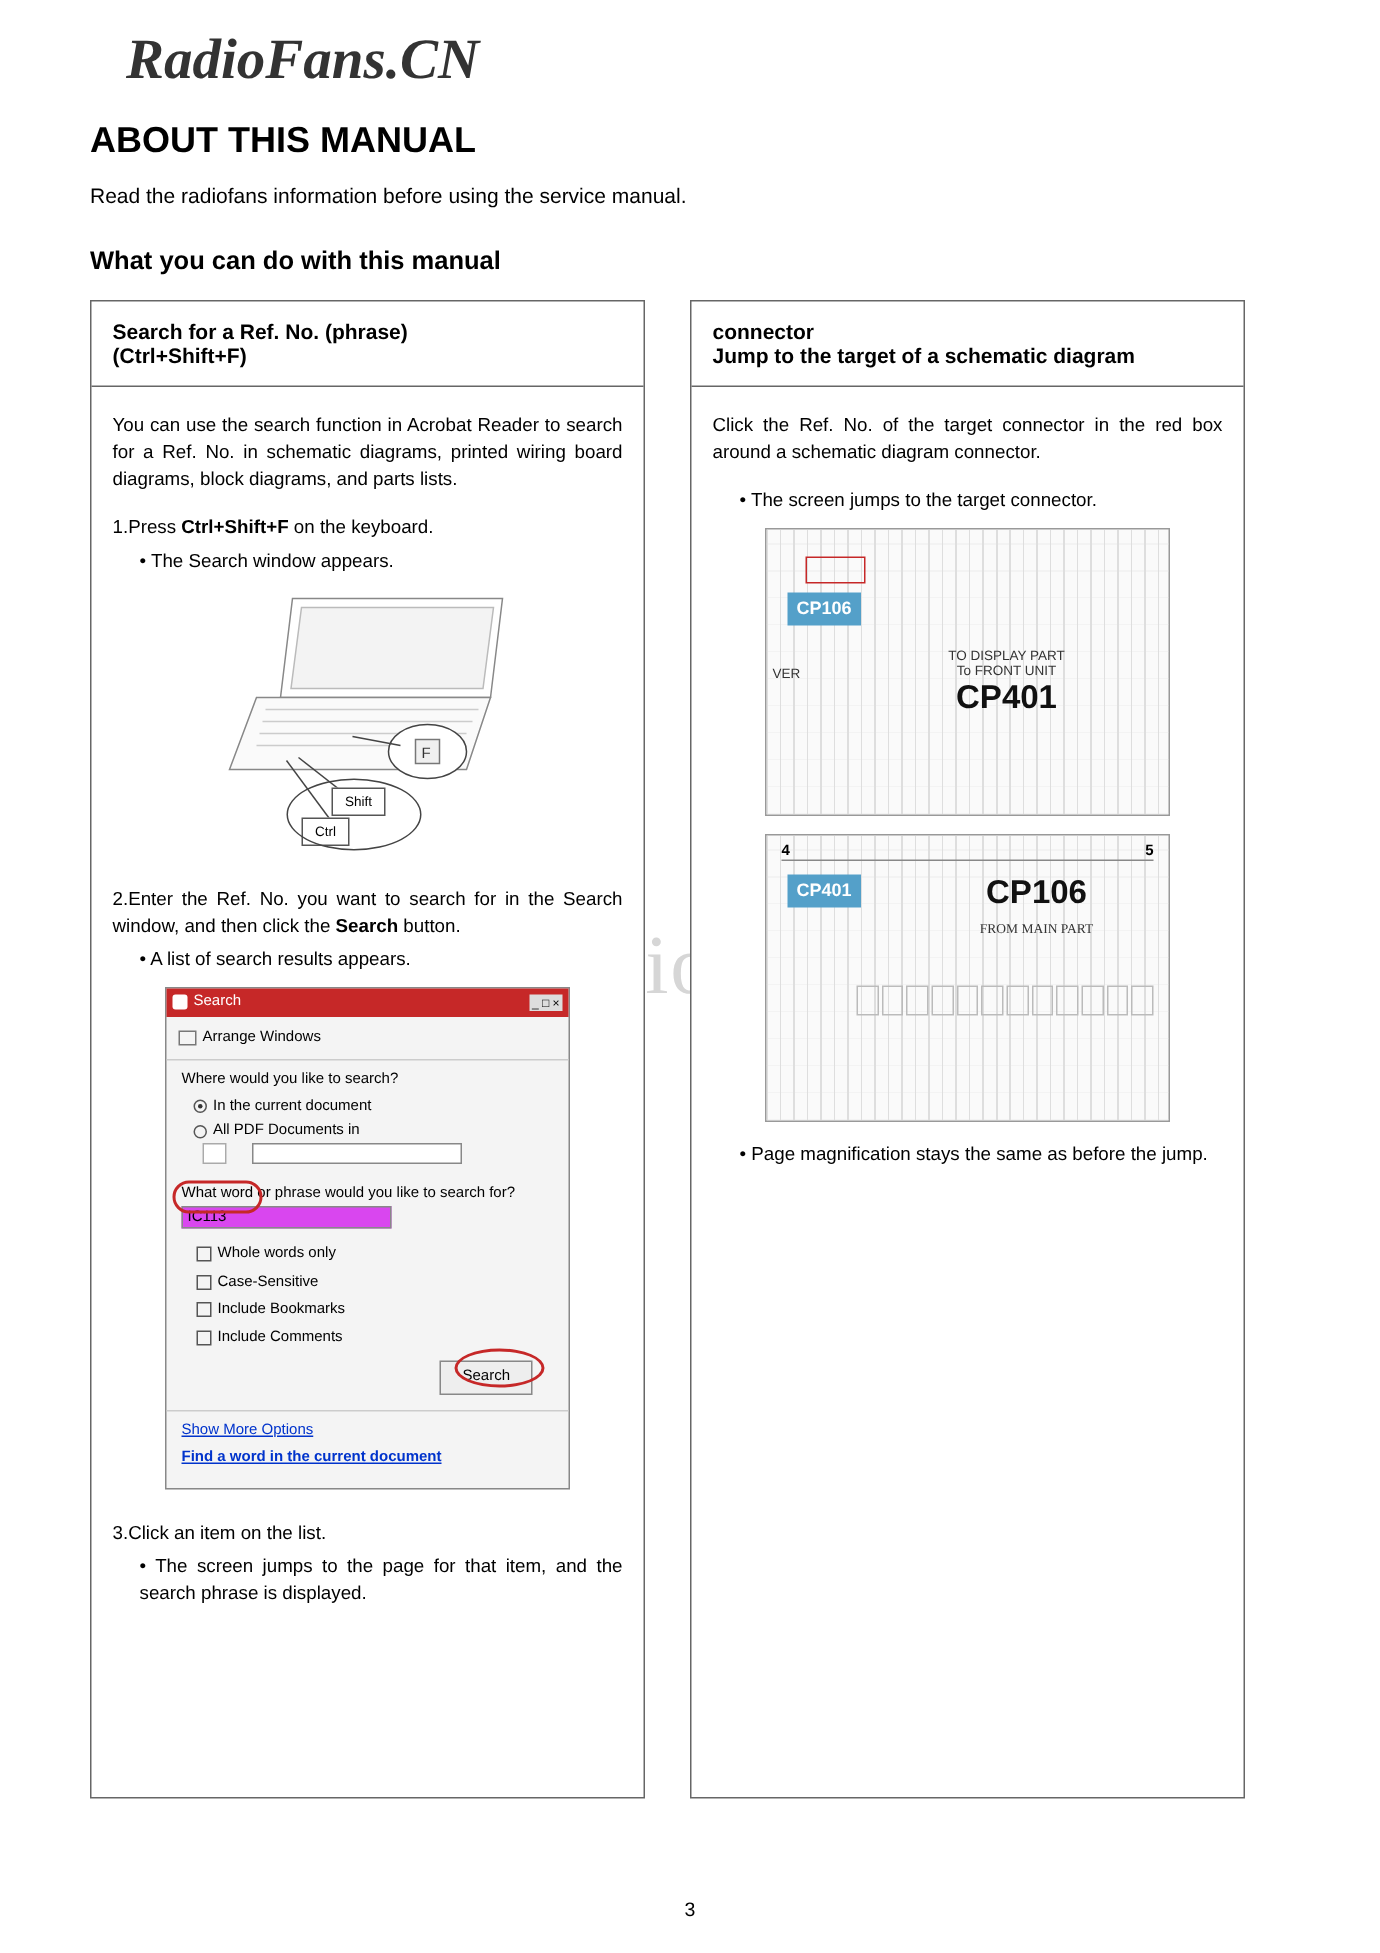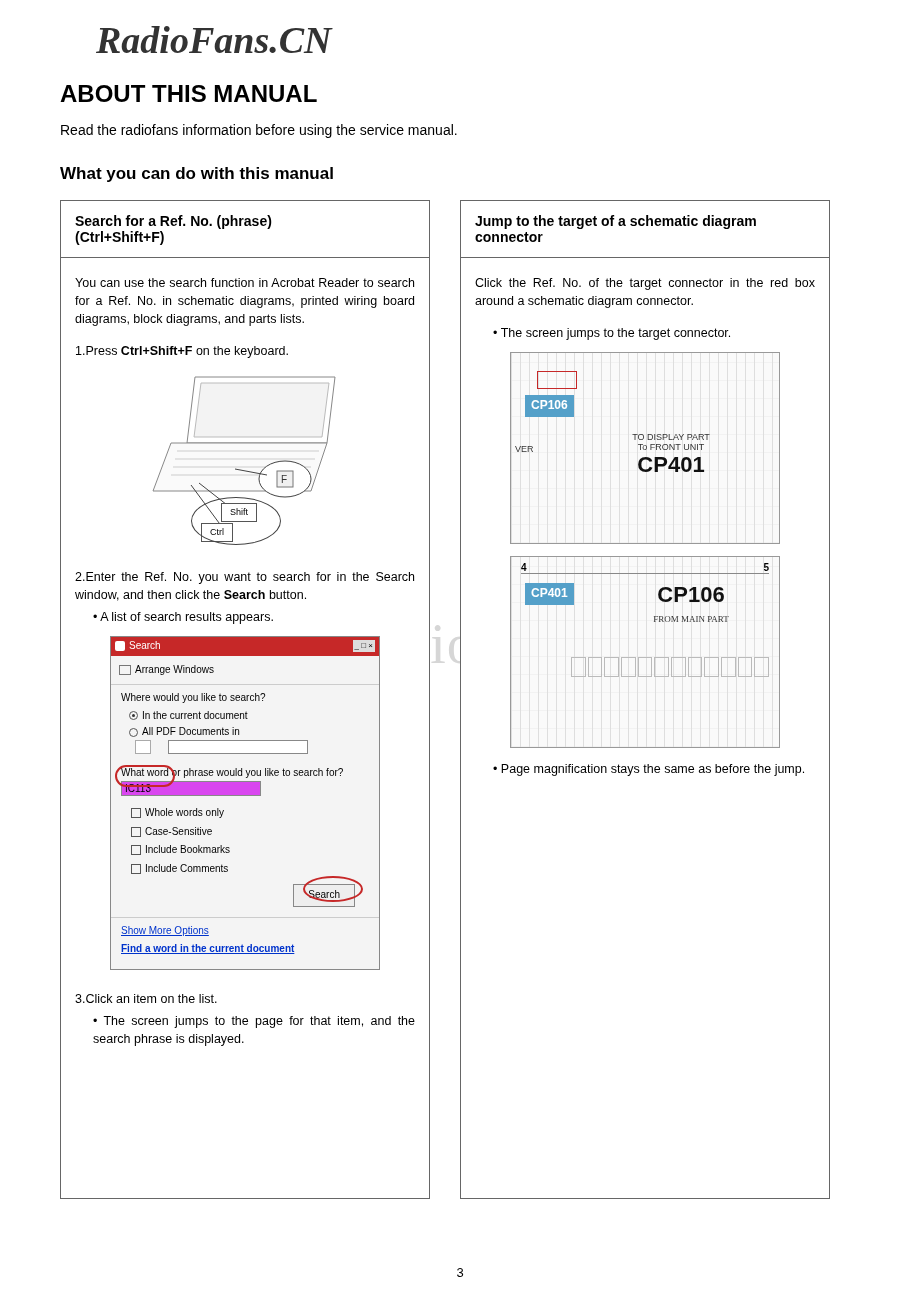--- a/index.html
+++ b/index.html
@@ -8,21 +8,21 @@
     height: 1302px;
     background: #ffffff;
     font-family: Arial, Helvetica, sans-serif;
     color: #000;
     position: relative;
     padding: 30px 60px 40px 60px;
   }
   .watermark-top {
     position: absolute;
     top: 18px;
-    left: 96px;
+    left: 84px;
     font-family: "Times New Roman", serif;
     font-style: italic;
     font-weight: bold;
     font-size: 38px;
     color: #333;
     letter-spacing: 0px;
   }
   .watermark-mid {
     position: absolute;
     top: 612px;
@@ -186,20 +186,21 @@
       <div class="col-head">
         <div>Search for a Ref. No. (phrase)</div>
         <div>(Ctrl+Shift+F)</div>
       </div>
       <div class="col-body">
         <p class="para">You can use the search function in Acrobat Reader to search for a Ref. No. in schematic diagrams, printed wiring board diagrams, block diagrams, and parts lists.</p>
 
         <p class="step">
           <span>1.Press </span><b>Ctrl+Shift+F</b><span> on the keyboard.</span>
         </p>
+        <p class="bullet">The Search window appears.</p>
 
         <div class="laptop-wrap">
           <svg width="220" height="170" viewBox="0 0 220 170">
 
             <polygon points="60,6 200,6 192,72 52,72" fill="#fff" stroke="#888"></polygon>
             <polygon points="66,12 194,12 187,66 59,66" fill="#f3f3f3" stroke="#bbb"></polygon>
 
             <polygon points="36,72 192,72 176,120 18,120" fill="#fafafa" stroke="#888"></polygon>
 
             <g stroke="#ccc">
@@ -289,22 +290,22 @@
           </div>
         </div>
 
         <p class="step">3.Click an item on the list.</p>
         <p class="bullet">The screen jumps to the page for that item, and the search phrase is displayed.</p>
       </div>
     </div>
 
     <div class="col">
       <div class="col-head">
+        <div>connector</div>
         <div>Jump to the target of a schematic diagram</div>
-        <div>connector</div>
       </div>
       <div class="col-body">
         <p class="para">Click the Ref. No. of the target connector in the red box around a schematic diagram connector.</p>
         <p class="bullet">The screen jumps to the target connector.</p>
 
         <div class="schem">
           <div class="schem-lines"></div>
           <div style="position:absolute;left:26px;top:18px;width:40px;height:18px;border:1px solid #c62828;"></div>
           <div class="schem-tag" style="left:14px; top:42px;">CP106</div>
           <div class="schem-ver">VER</div>

